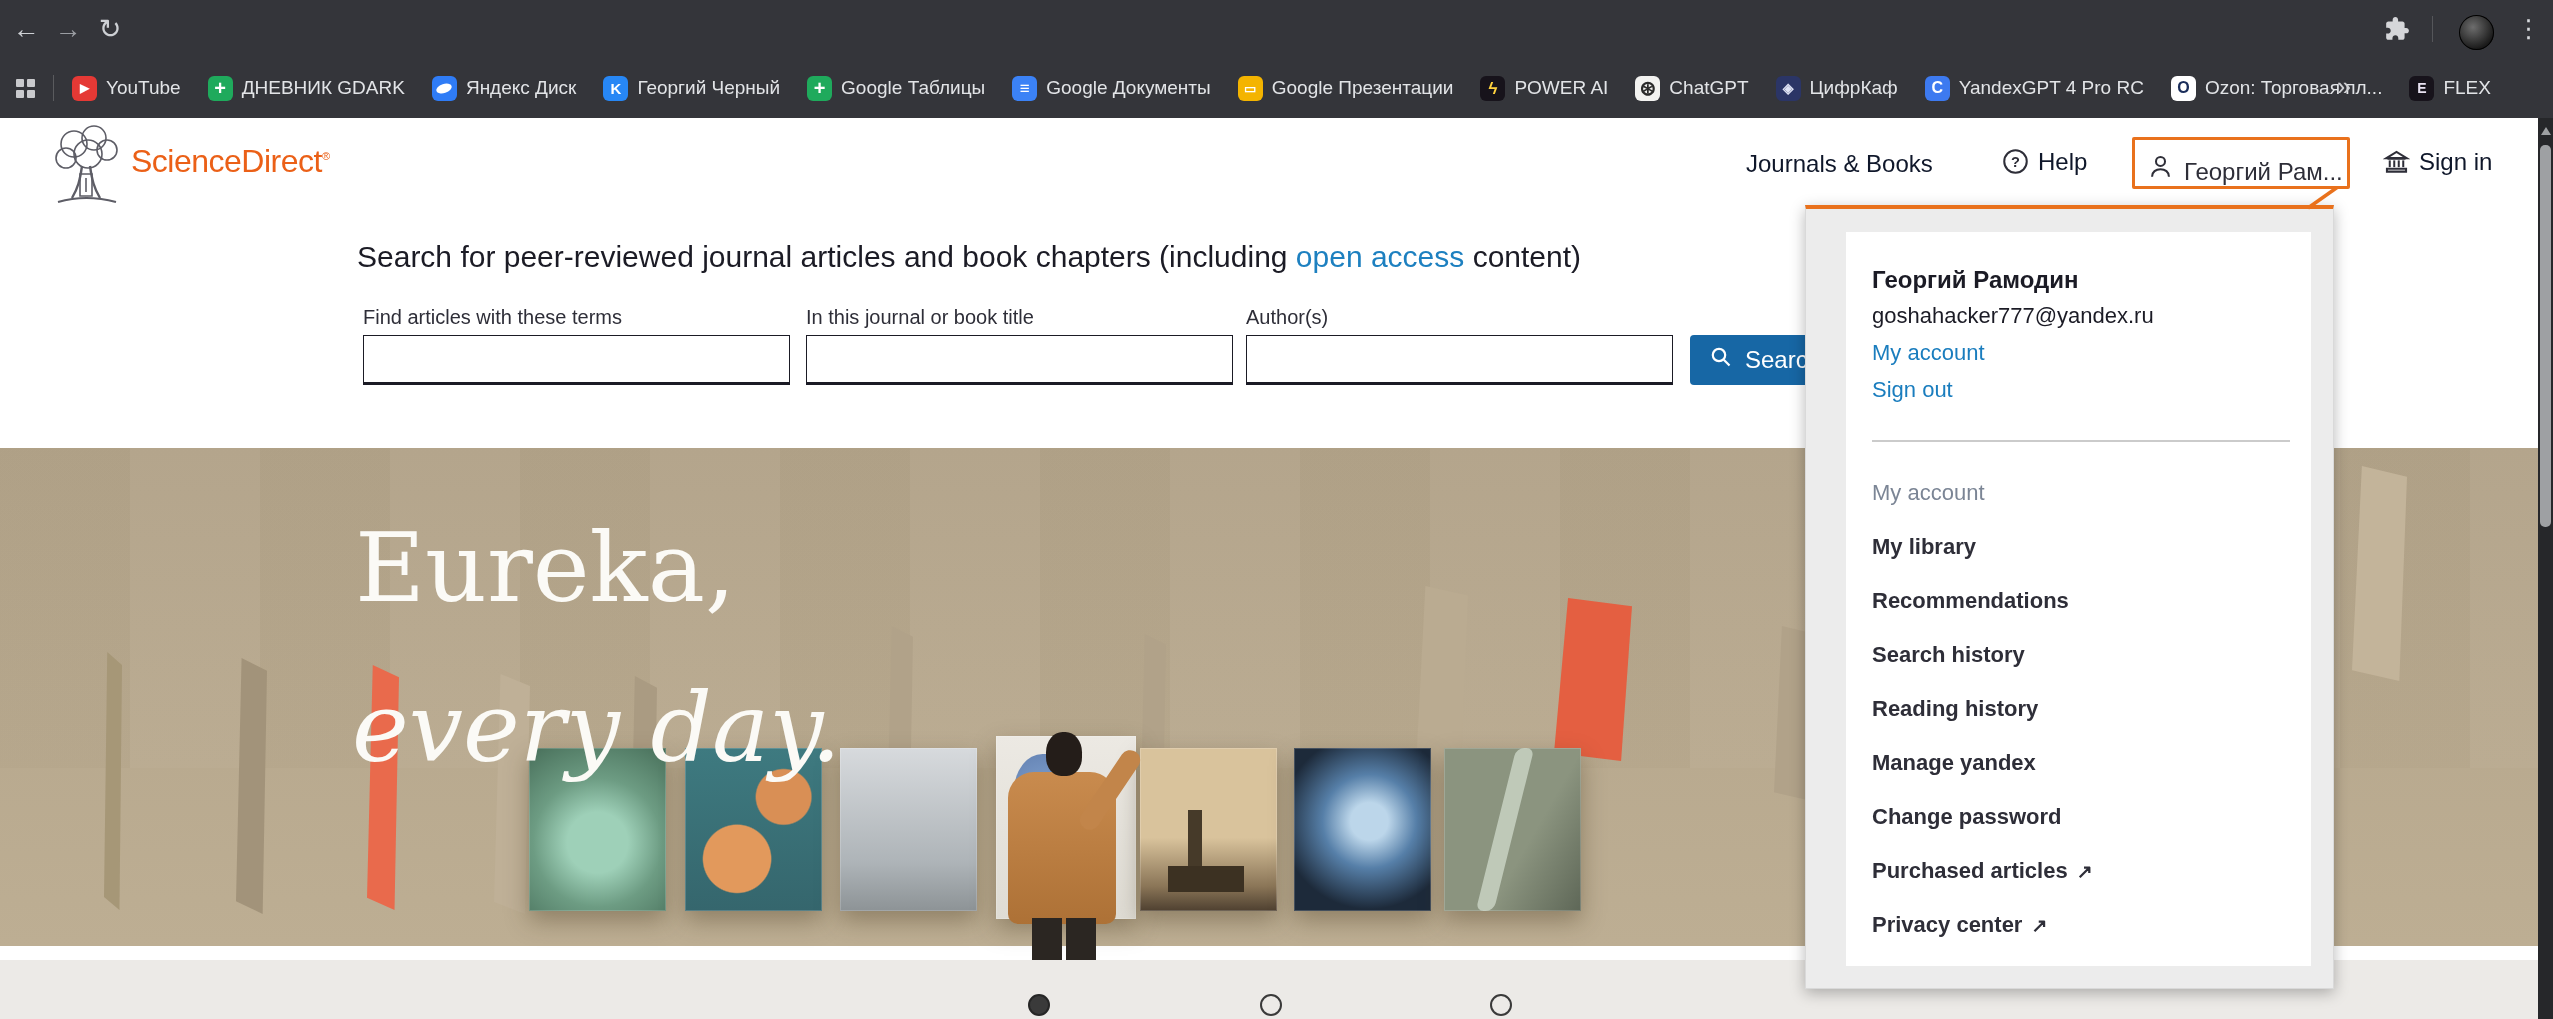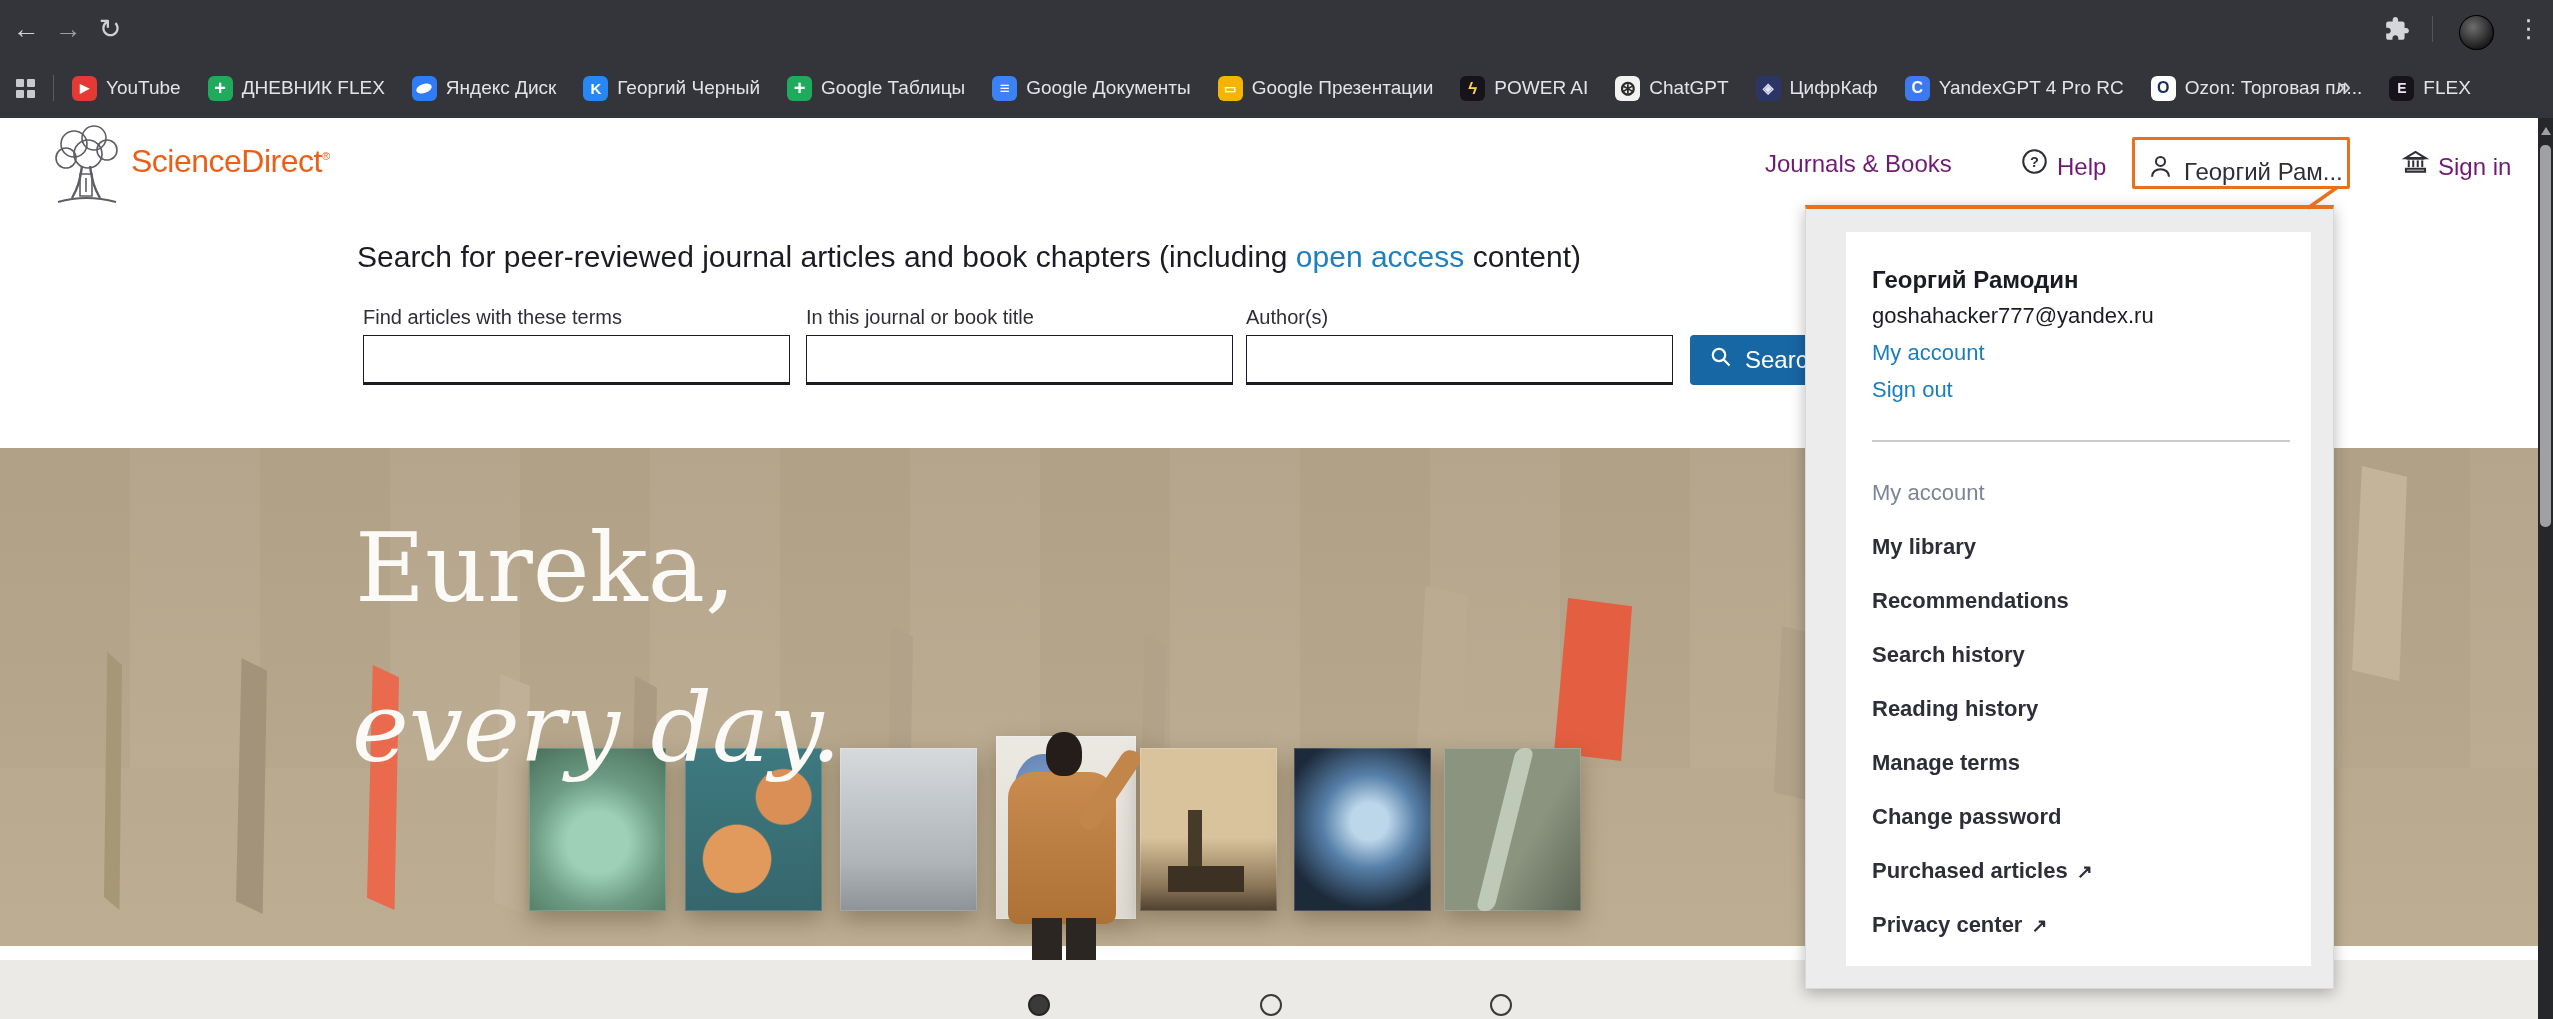--- a/index.html
+++ b/index.html
@@ -32,21 +32,21 @@
   .bookmark{display:flex;align-items:center;gap:9px;margin-right:27px;color:#e2e4e7;
             font-size:19px;white-space:nowrap;cursor:pointer;}
   .bm-ico{width:25px;height:25px;border-radius:6px;display:flex;align-items:center;
           justify-content:center;flex:none;font-weight:700;line-height:1;}
   .saucer{width:16px;height:9px;background:#fff;border-radius:50%;transform:rotate(-18deg);}
   #bm-more{position:absolute;left:2337px;top:72px;color:#cfd0d3;font-size:25px;}
 
   
   #brand-text{left:131px;top:143px;font-size:32px;color:#eb6017;font-weight:500;letter-spacing:-.5px;}
   #brand-text sup{font-size:11px;}
-  .nav-item{font-size:24px;color:#701a75;cursor:pointer;display:flex;align-items:flex-end;gap:9px;margin-left:19px;}
+  .nav-item{font-size:24px;color:#0f172a;cursor:pointer;display:flex;align-items:flex-start;gap:9px;}
   #nav-journals{left:1746px;top:150px;}
   #nav-help{left:2002px;top:148px;}
   #user-btn{left:2132px;top:137px;width:200px;height:46px;border:3px solid #e9711c;background:#fff;
             border-radius:2px;display:flex;align-items:flex-end;gap:10px;padding-left:12px;
             font-size:24px;color:#2e2e38;cursor:pointer;z-index:60;}
   #nav-signin{left:2383px;top:148px;}
 
   
   #search-heading{left:357px;top:240px;font-size:30px;color:#1b1b25;}
   #search-heading .lnk{color:#1d80c0;cursor:pointer;}
@@ -150,21 +150,21 @@
         <i></i>
       </span>
     <span class="bm-sep"></span>
     <span style="display:flex;align-items:center;">
         <span class="bookmark">
           <span class="bm-ico" style="background: rgb(229, 57, 53); color: rgb(255, 255, 255); font-size: 12px;">▶</span>
           <span>YouTube</span>
         </span>
         <span class="bookmark">
           <span class="bm-ico" style="background: rgb(31, 170, 92); color: rgb(255, 255, 255); font-size: 20px;">+</span>
-          <span>ДНЕВНИК FLEX</span>
+          <span>ДНЕВНИК GDARK</span>
         </span>
         <span class="bookmark">
           <span class="bm-ico" style="background: rgb(47, 124, 246);">
             <span class="saucer"></span>
           </span>
           <span>Яндекс Диск</span>
         </span>
         <span class="bookmark">
           <span class="bm-ico" style="background: rgb(39, 135, 245); color: rgb(255, 255, 255); font-size: 15px;">K</span>
           <span>Георгий Черный</span>
@@ -318,21 +318,21 @@
   <div class="abs dd-text" id="dd-email">goshahacker777@yandex.ru</div>
   <div class="abs dd-text dd-link" style="top:340px">My account</div>
   <div class="abs dd-text dd-link" style="top:377px">Sign out</div>
   <div class="abs" id="dd-divider"></div>
   <div class="abs dd-text" id="dd-section">My account</div>
   <div class="abs" id="dd-items">
       <div class="dd-item"><span>My library</span></div>
       <div class="dd-item"><span>Recommendations</span></div>
       <div class="dd-item"><span>Search history</span></div>
       <div class="dd-item"><span>Reading history</span></div>
-      <div class="dd-item"><span>Manage terms</span></div>
+      <div class="dd-item"><span>Manage yandex</span></div>
       <div class="dd-item"><span>Change password</span></div>
       <div class="dd-item"><span>Purchased articles</span><span class="ext">↗</span></div>
       <div class="dd-item"><span>Privacy center</span><span class="ext">↗</span></div>
     </div>
 
   
   <div class="abs" id="sb-track"></div>
   <div class="abs" id="sb-up"></div>
   <div class="abs" id="sb-thumb"></div>
 

